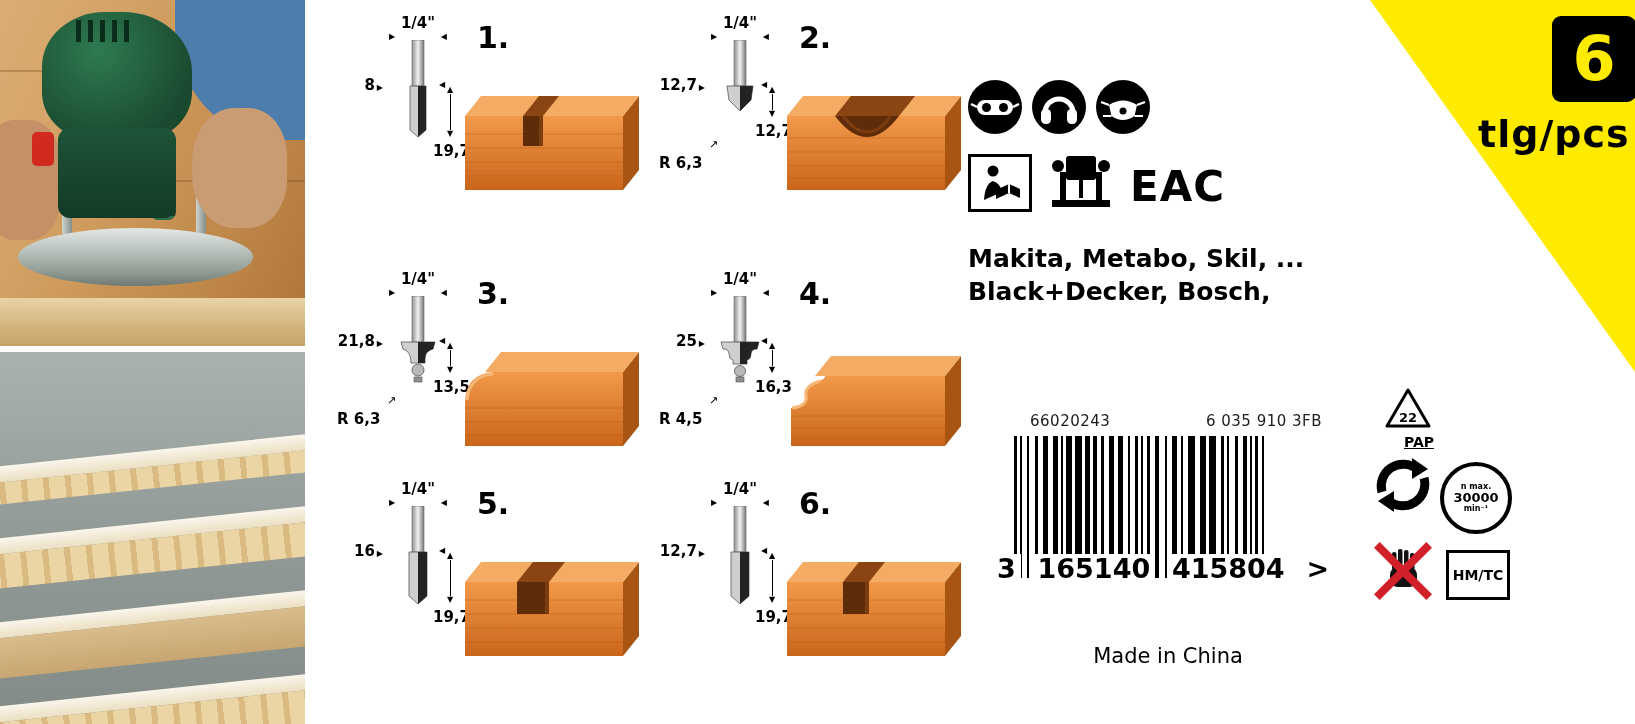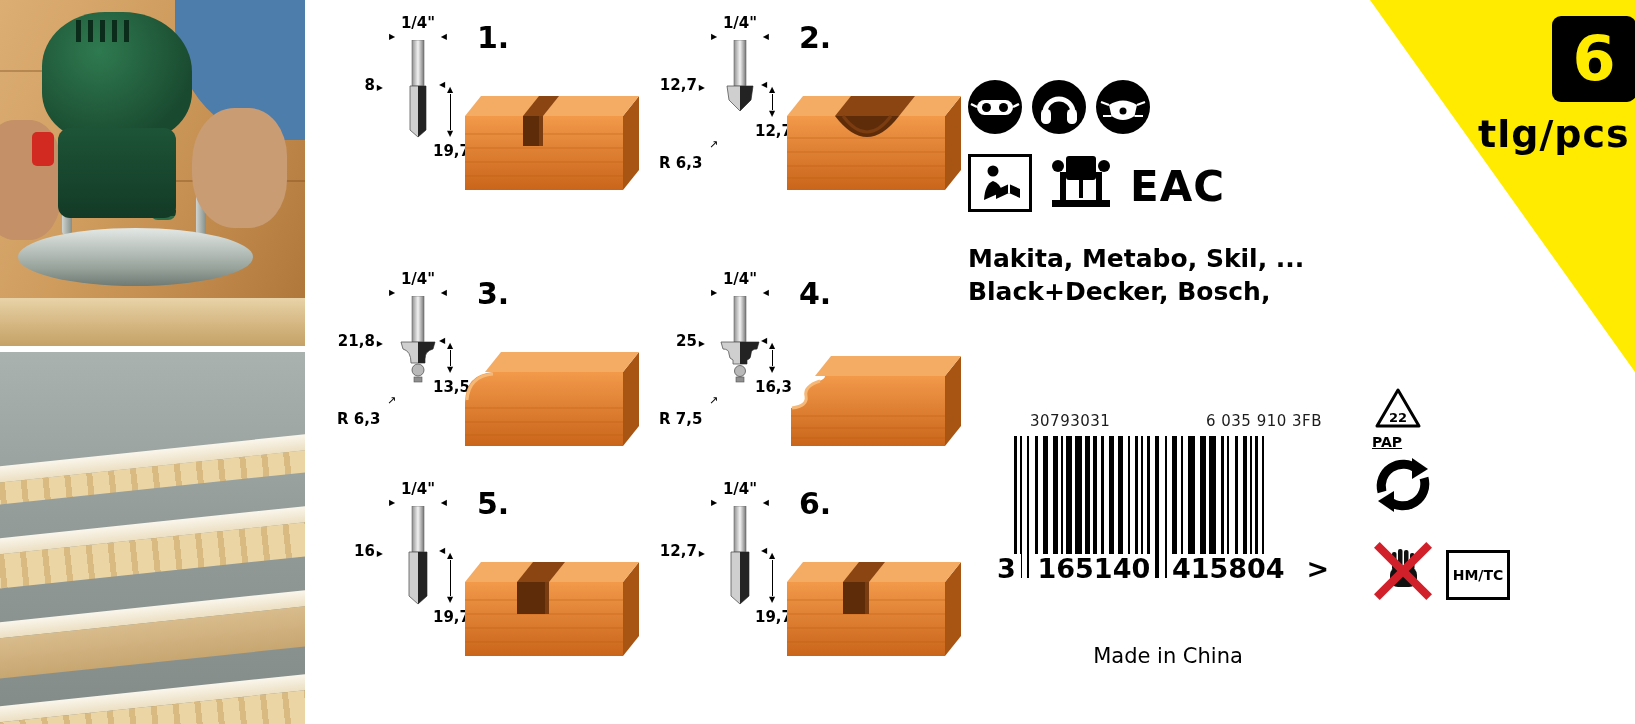--- a/index.html
+++ b/index.html
@@ -70,21 +70,21 @@
   .bc-bars{position:absolute;left:6px;top:0;right:6px;height:142px;display:flex;align-items:stretch;}
   .bc-digits{position:absolute;left:-16px;right:-14px;bottom:0;height:32px;display:flex;align-items:flex-end;
              justify-content:space-between;font-size:27px;font-weight:600;line-height:30px;}
   .bc-digits span{background:#fff;padding:0 5px;}
   .partnum{position:absolute;left:968px;top:608px;width:400px;text-align:center;white-space:nowrap;}
   .pn-main{font-size:28px;font-weight:700;}
   .pn-suffix{font-size:21px;font-weight:400;}
   .origin{position:absolute;left:968px;top:644px;width:400px;text-align:center;font-size:21px;}
 
   
-  .pap{position:absolute;left:1372px;top:386px;width:62px;text-align:left;line-height:1;text-decoration:underline;}
+  .pap{position:absolute;left:1372px;top:386px;width:62px;text-align:right;line-height:1;text-decoration:underline;}
   .pap-label{font-size:14px;font-weight:700;margin-top:2px;}
   .greendot{position:absolute;left:1374px;top:456px;width:58px;height:58px;}
   .nmax{position:absolute;left:1440px;top:462px;width:64px;height:64px;border:4px solid #000;border-radius:50%;
         display:flex;flex-direction:column;align-items:center;justify-content:center;font-weight:700;line-height:1.05;background:#fff;}
   .nmax .t1{font-size:8px;} .nmax .t2{font-size:13px;} .nmax .t3{font-size:8px;}
   .nohand{position:absolute;left:1372px;top:540px;width:62px;height:62px;}
   .hmtc{position:absolute;left:1446px;top:550px;width:58px;height:44px;border:3px solid #000;
         display:flex;align-items:center;justify-content:center;font-weight:700;font-size:14px;background:#fff;}
 
   
@@ -282,21 +282,21 @@
         </svg>
         <span class="wnum"><span>25</span><span class="tick">▶</span></span>
         <span class="wr">◀</span>
         <div class="vdim">
             <span>▲</span>
             <span class="bar"></span>
             <span>▼</span>
           </div>
         <span class="dnum">16,3</span>
         <span class="rarr">↗</span>
-        <span class="rdim">R 7,5</span>
+        <span class="rdim">R 4,5</span>
       </div>
       <div class="num">4.</div>
       <svg class="profile" viewBox="0 0 182 100">
         <polygon points="166,30 182,10 182,80 166,100" fill="#a85412"></polygon>
         <polygon points="36,30 52,10 182,10 166,30" fill="#f4ab63"></polygon>
         <path d="M12,100 L12,62 Q28,60 26,50 Q24,40 40,35 Q46,33 46,30 L166,30 L166,100 Z" fill="url(#gwf)"></path>
         <path d="M13,62 Q29,60 27,50 Q25,40 41,35" fill="none" stroke="#f6b877" stroke-width="3"></path>
         <g stroke="#bb5d10" stroke-width="1" opacity="0.5">
           <line x1="12" y1="70" x2="166" y2="70"></line>
             <line x1="12" y1="82" x2="166" y2="82"></line>
@@ -421,21 +421,21 @@
     <div class="eac">EAC</div>
   </div>
 
   <div class="compat">
     <div>Makita, Metabo, Skil, ...</div>
     <div>Black+Decker, Bosch,</div>
   </div>
 
 
   <div class="codes">
-    <span>30793031</span>
+    <span>66020243</span>
     <span>6 035 910 3FB</span>
   </div>
 
   <div class="barcode">
     <div class="bc-bars">
         <span style="display: inline-block; flex: 0 0 auto; height: 100%; background: rgb(0, 0, 0); width: 2.5px; margin-right: 3px;"></span>
         <span style="display: inline-block; flex: 0 0 auto; height: 100%; background: rgb(0, 0, 0); width: 2.5px; margin-right: 5px;"></span>
         <span style="display: inline-block; flex: 0 0 auto; height: 100%; background: rgb(0, 0, 0); width: 2px; margin-right: 6px;"></span>
         <span style="display: inline-block; flex: 0 0 auto; height: 100%; background: rgb(0, 0, 0); width: 3px; margin-right: 5px;"></span>
         <span style="display: inline-block; flex: 0 0 auto; height: 100%; background: rgb(0, 0, 0); width: 4.5px; margin-right: 5px;"></span>
@@ -486,20 +486,25 @@
   </div>
 
   <svg class="greendot" viewBox="0 0 58 58">
     <circle cx="29" cy="29" r="27" fill="#fff"></circle>
     <path d="M8 36 A22 22 0 0 1 43 13" fill="none" stroke="#000" stroke-width="9"></path>
     <polygon points="38,2 54,13 38,23" fill="#000"></polygon>
     <path d="M50 22 A22 22 0 0 1 15 45" fill="none" stroke="#000" stroke-width="9"></path>
     <polygon points="20,35 4,45 20,56" fill="#000"></polygon>
   </svg>
 
+  <div class="nmax">
+    <span class="t1">n max.</span>
+    <span class="t2">30000</span>
+    <span class="t3">min⁻¹</span>
+  </div>
 
   <svg class="nohand" viewBox="0 0 62 62">
     <rect x="0" y="0" width="62" height="62" fill="#fff"></rect>
     <rect x="20" y="12" width="4.5" height="18" rx="2" fill="#111"></rect>
     <rect x="26" y="9" width="4.5" height="21" rx="2" fill="#111"></rect>
     <rect x="32" y="10" width="4.5" height="20" rx="2" fill="#111"></rect>
     <rect x="38" y="13" width="4.5" height="17" rx="2" fill="#111"></rect>
     <rect x="18" y="27" width="27" height="20" rx="8" fill="#111"></rect>
     <rect x="-6" y="27" width="74" height="8" fill="#d2202a" transform="rotate(-45 31 31)"></rect>
     <rect x="-6" y="27" width="74" height="8" fill="#d2202a" transform="rotate(45 31 31)"></rect>

